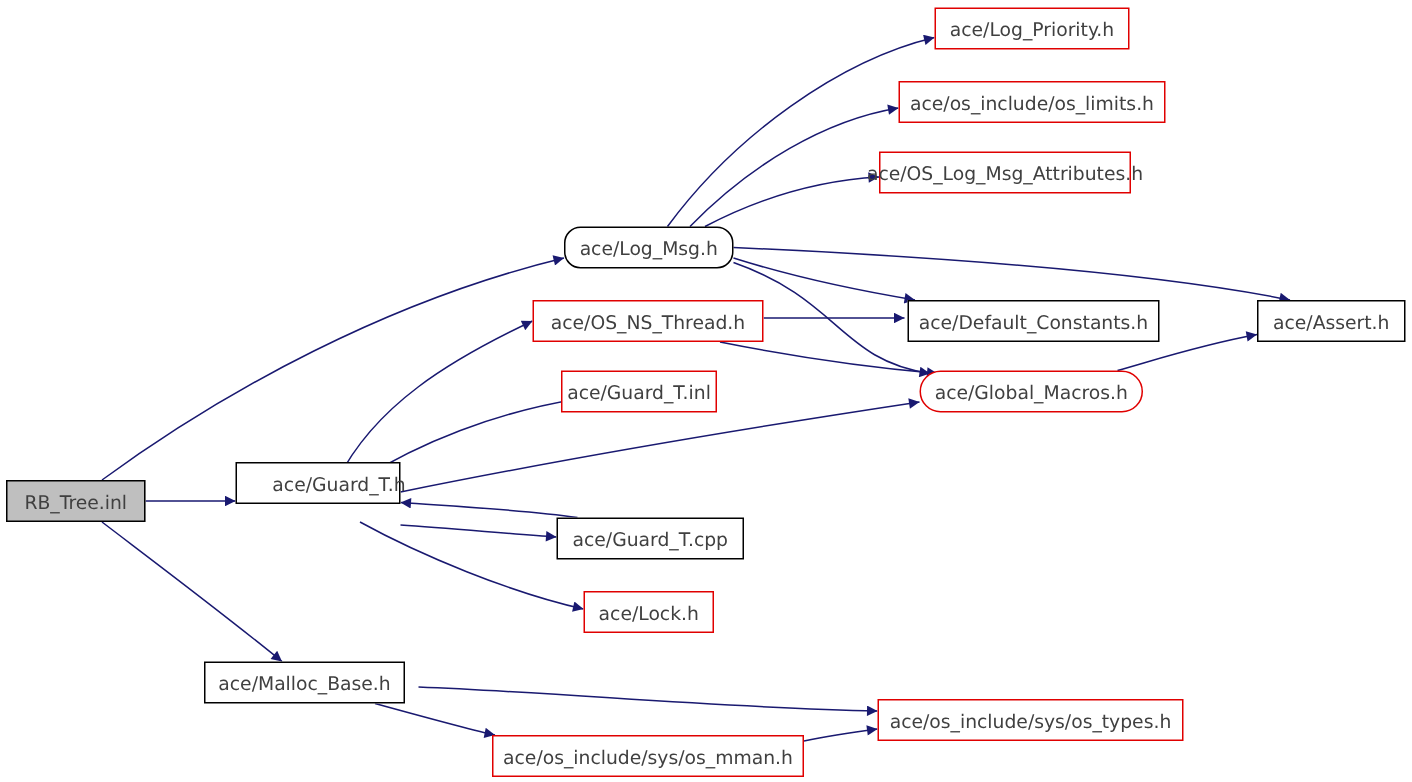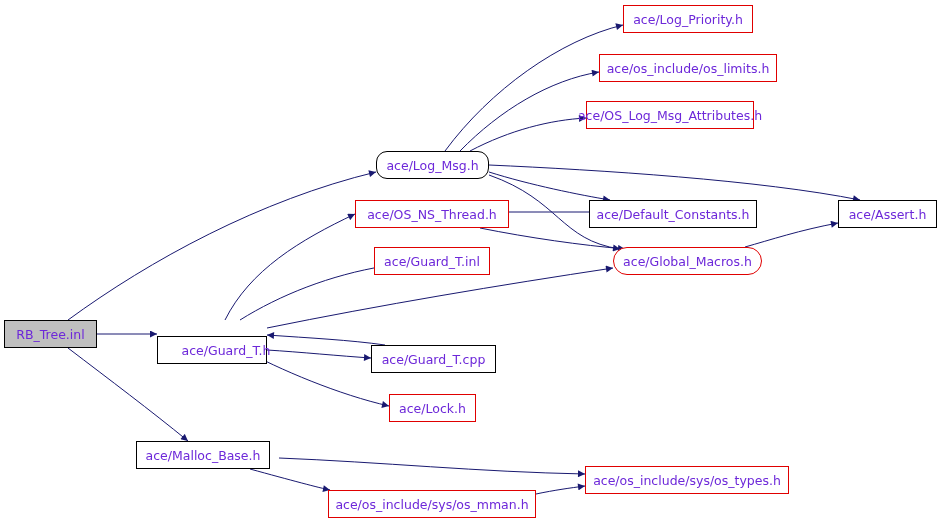--- a/index.html
+++ b/index.html
@@ -1,21 +1,21 @@
 <!DOCTYPE html>
 <html><head>
 <meta charset="utf-8">
 <style>
   html, body { margin: 0; padding: 0; background: #ffffff; }
   #canvas { position: relative; width: 941px; height: 521px; background: #ffffff; overflow: hidden; }
   svg#edges { position: absolute; left: 0; top: 0; width: 941px; height: 521px; }
   .node {
     position: absolute; box-sizing: border-box; height: 28px;
     border: 1px solid #000000; background: #ffffff;
-    font-family: "DejaVu Sans", "Liberation Sans", sans-serif; font-size: 12.5px; color: #6d28d9;
+    font-family: "DejaVu Sans", "Liberation Sans", sans-serif; font-size: 12.5px; color: #404040;
     display: flex; align-items: center; justify-content: center; white-space: nowrap;
     cursor: pointer;
   }
   .node.red { border-color: #e00000; }
   .node.root { background: #bfbfbf; cursor: default; }
 </style>
 </head>
 <body>
 
 <div id="canvas">
@@ -42,28 +42,28 @@
       <path d="M385,345 C350,340 310,338 267,335" fill="none" stroke="#191970" stroke-width="1" marker-end="url(#arrow)"></path>
       <path d="M509,212 L603,212" fill="none" stroke="#191970" stroke-width="1" marker-end="url(#arrow)"></path>
       <path d="M480,228 C530,238 580,245 625,249" fill="none" stroke="#191970" stroke-width="1" marker-end="url(#arrow)"></path>
       <path d="M745,247 C770,240 800,230 838,223" fill="none" stroke="#191970" stroke-width="1" marker-end="url(#arrow)"></path>
       <path d="M279,458 C380,462 480,472 585,474" fill="none" stroke="#191970" stroke-width="1" marker-end="url(#arrow)"></path>
       <path d="M250,469 C290,480 320,488 330,490" fill="none" stroke="#191970" stroke-width="1" marker-end="url(#arrow)"></path>
       <path d="M536,494 C555,490 570,488 585,486" fill="none" stroke="#191970" stroke-width="1" marker-end="url(#arrow)"></path>
     </svg>
 
   <div class="node root" style="left:4px; top:320px; width:93px;">RB_Tree.inl</div>
-  <div class="node" style="left:157px; top:336px; width:110px;padding-left:28px;">ace/Guard_T.h</div>
+  <div class="node" style="left:157px; top:308px; width:110px;padding-left:28px;">ace/Guard_T.h</div>
   <div class="node" style="left:376px; top:151px; width:113px;border-radius:11px;">ace/Log_Msg.h</div>
   <div class="node" style="left:136px; top:441px; width:134px;">ace/Malloc_Base.h</div>
   <div class="node red" style="left:623px; top:5px; width:130px;">ace/Log_Priority.h</div>
   <div class="node red" style="left:599px; top:54px; width:178px;">ace/os_include/os_limits.h</div>
   <div class="node red" style="left:586px; top:101px; width:168px;">ace/OS_Log_Msg_Attributes.h</div>
   <div class="node red" style="left:355px; top:200px; width:154px;">ace/OS_NS_Thread.h</div>
-  <div class="node" style="left:589px; top:200px; width:168px;">ace/Default_Constants.h</div>
+  <div class="node" style="left:605px; top:200px; width:168px;">ace/Default_Constants.h</div>
   <div class="node" style="left:838px; top:200px; width:99px;text-align:center;">ace/Assert.h</div>
   <div class="node red" style="left:613px; top:247px; width:149px;border-radius:14px;">ace/Global_Macros.h</div>
-  <div class="node red" style="left:374px; top:247px; width:116px;">ace/Guard_T.inl</div>
+  <div class="node red" style="left:374px; top:247px; width:104px;">ace/Guard_T.inl</div>
   <div class="node" style="left:371px; top:345px; width:125px;">ace/Guard_T.cpp</div>
   <div class="node red" style="left:389px; top:394px; width:87px;">ace/Lock.h</div>
   <div class="node red" style="left:585px; top:466px; width:204px;">ace/os_include/sys/os_types.h</div>
   <div class="node red" style="left:328px; top:490px; width:208px;">ace/os_include/sys/os_mman.h</div>
 </div>
 
 </body></html>

